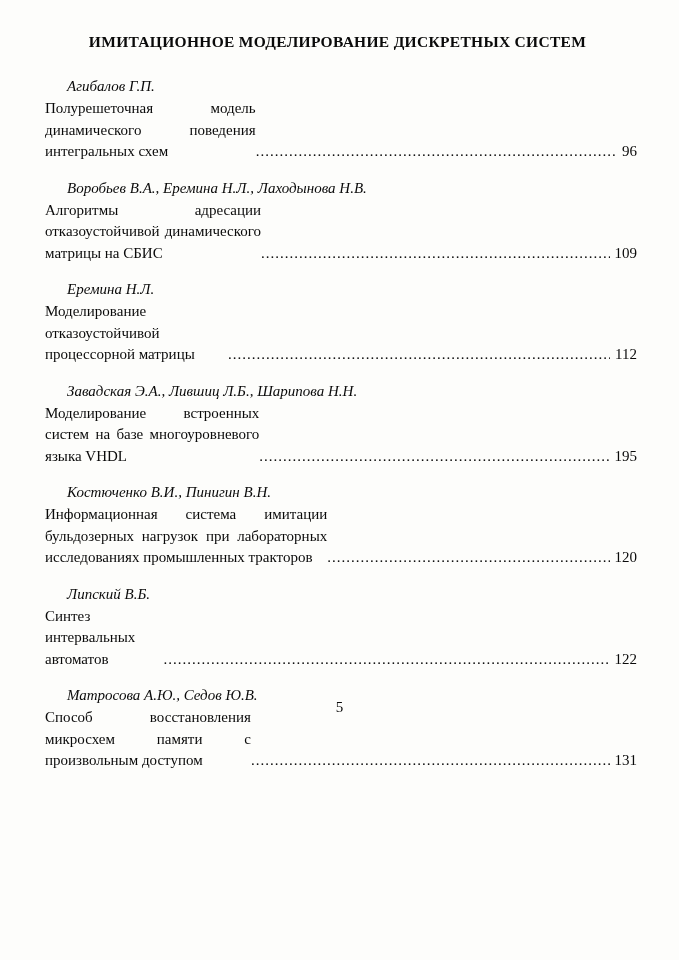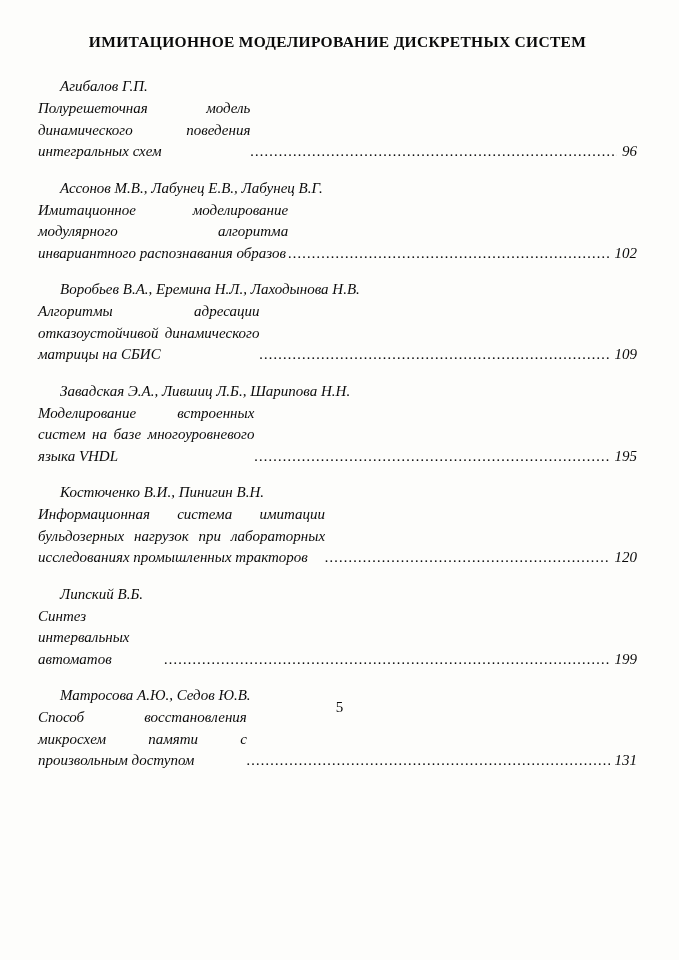--- a/index.html
+++ b/index.html
@@ -24,34 +24,34 @@
   .doc-title {
     font-size: 15.5px;
     font-weight: bold;
     text-align: center;
     margin: 6px 0 24px 0;
     letter-spacing: 0.3px;
     line-height: 20px;
   }
   .entry {
     margin-bottom: 15px;
+    margin-left: 7px;
   }
   .authors {
     font-style: italic;
     font-size: 15px;
     line-height: 21px;
     margin: 0 0 1px 0;
     padding-left: 22px;
   }
   .title-row {
     display: flex;
     align-items: flex-end;
     font-size: 15px;
     line-height: 21.5px;
-    font-style: italic;
   }
   .title {
     text-align: justify;
   }
   .leader {
     flex: 1 1 auto;
     min-width: 10px;
     overflow: hidden;
     white-space: nowrap;
     letter-spacing: 1px;
@@ -82,38 +82,38 @@
   <div id="entries">
   <div class="entry">
     <p class="authors">Агибалов Г.П.</p>
     <div class="title-row">
       <span class="title">Полурешеточная модель динамического поведения интегральных схем</span>
       <span class="leader"></span>
       <span class="pagenum">96</span>
     </div>
   </div>
 
-  <div class="entry">
-    <p class="authors">Ассонов М.В., Лабунец Е.В., Лабунец В.Г.</p>
-    <div class="title-row">
-      <span class="title">Имитационное моделирование модулярного алгоритма инвариантного распознавания образов</span>
-      <span class="leader"></span>
-      <span class="pagenum">102</span>
-    </div>
-  </div>
 
   <div class="entry">
     <p class="authors">Воробьев В.А., Еремина Н.Л., Лаходынова Н.В.</p>
     <div class="title-row">
       <span class="title">Алгоритмы адресации отказоустойчивой динамического матрицы на СБИС</span>
       <span class="leader"></span>
       <span class="pagenum">109</span>
     </div>
   </div>
 
+  <div class="entry">
+    <p class="authors">Еремина Н.Л.</p>
+    <div class="title-row">
+      <span class="title">Моделирование отказоустойчивой процессорной  матрицы </span>
+      <span class="leader"></span>
+      <span class="pagenum">112</span>
+    </div>
+  </div>
 
   <div class="entry">
     <p class="authors">Завадская Э.А., Лившиц Л.Б., Шарипова Н.Н.</p>
     <div class="title-row">
       <span class="title">Моделирование встроенных систем на базе  многоуровневого языка VHDL</span>
       <span class="leader"></span>
       <span class="pagenum">195</span>
     </div>
   </div>
 
@@ -124,21 +124,21 @@
       <span class="leader"></span>
       <span class="pagenum">120</span>
     </div>
   </div>
 
   <div class="entry">
     <p class="authors">Липский В.Б.</p>
     <div class="title-row">
       <span class="title">Синтез интервальных автоматов</span>
       <span class="leader"></span>
-      <span class="pagenum">199</span>
+      <span class="pagenum">122</span>
     </div>
   </div>
 
 
   <div class="entry">
     <p class="authors">Матросова А.Ю., Седов Ю.В.</p>
     <div class="title-row">
       <span class="title">Способ восстановления микросхем памяти с произвольным доступом</span>
       <span class="leader"></span>
       <span class="pagenum">131</span>

